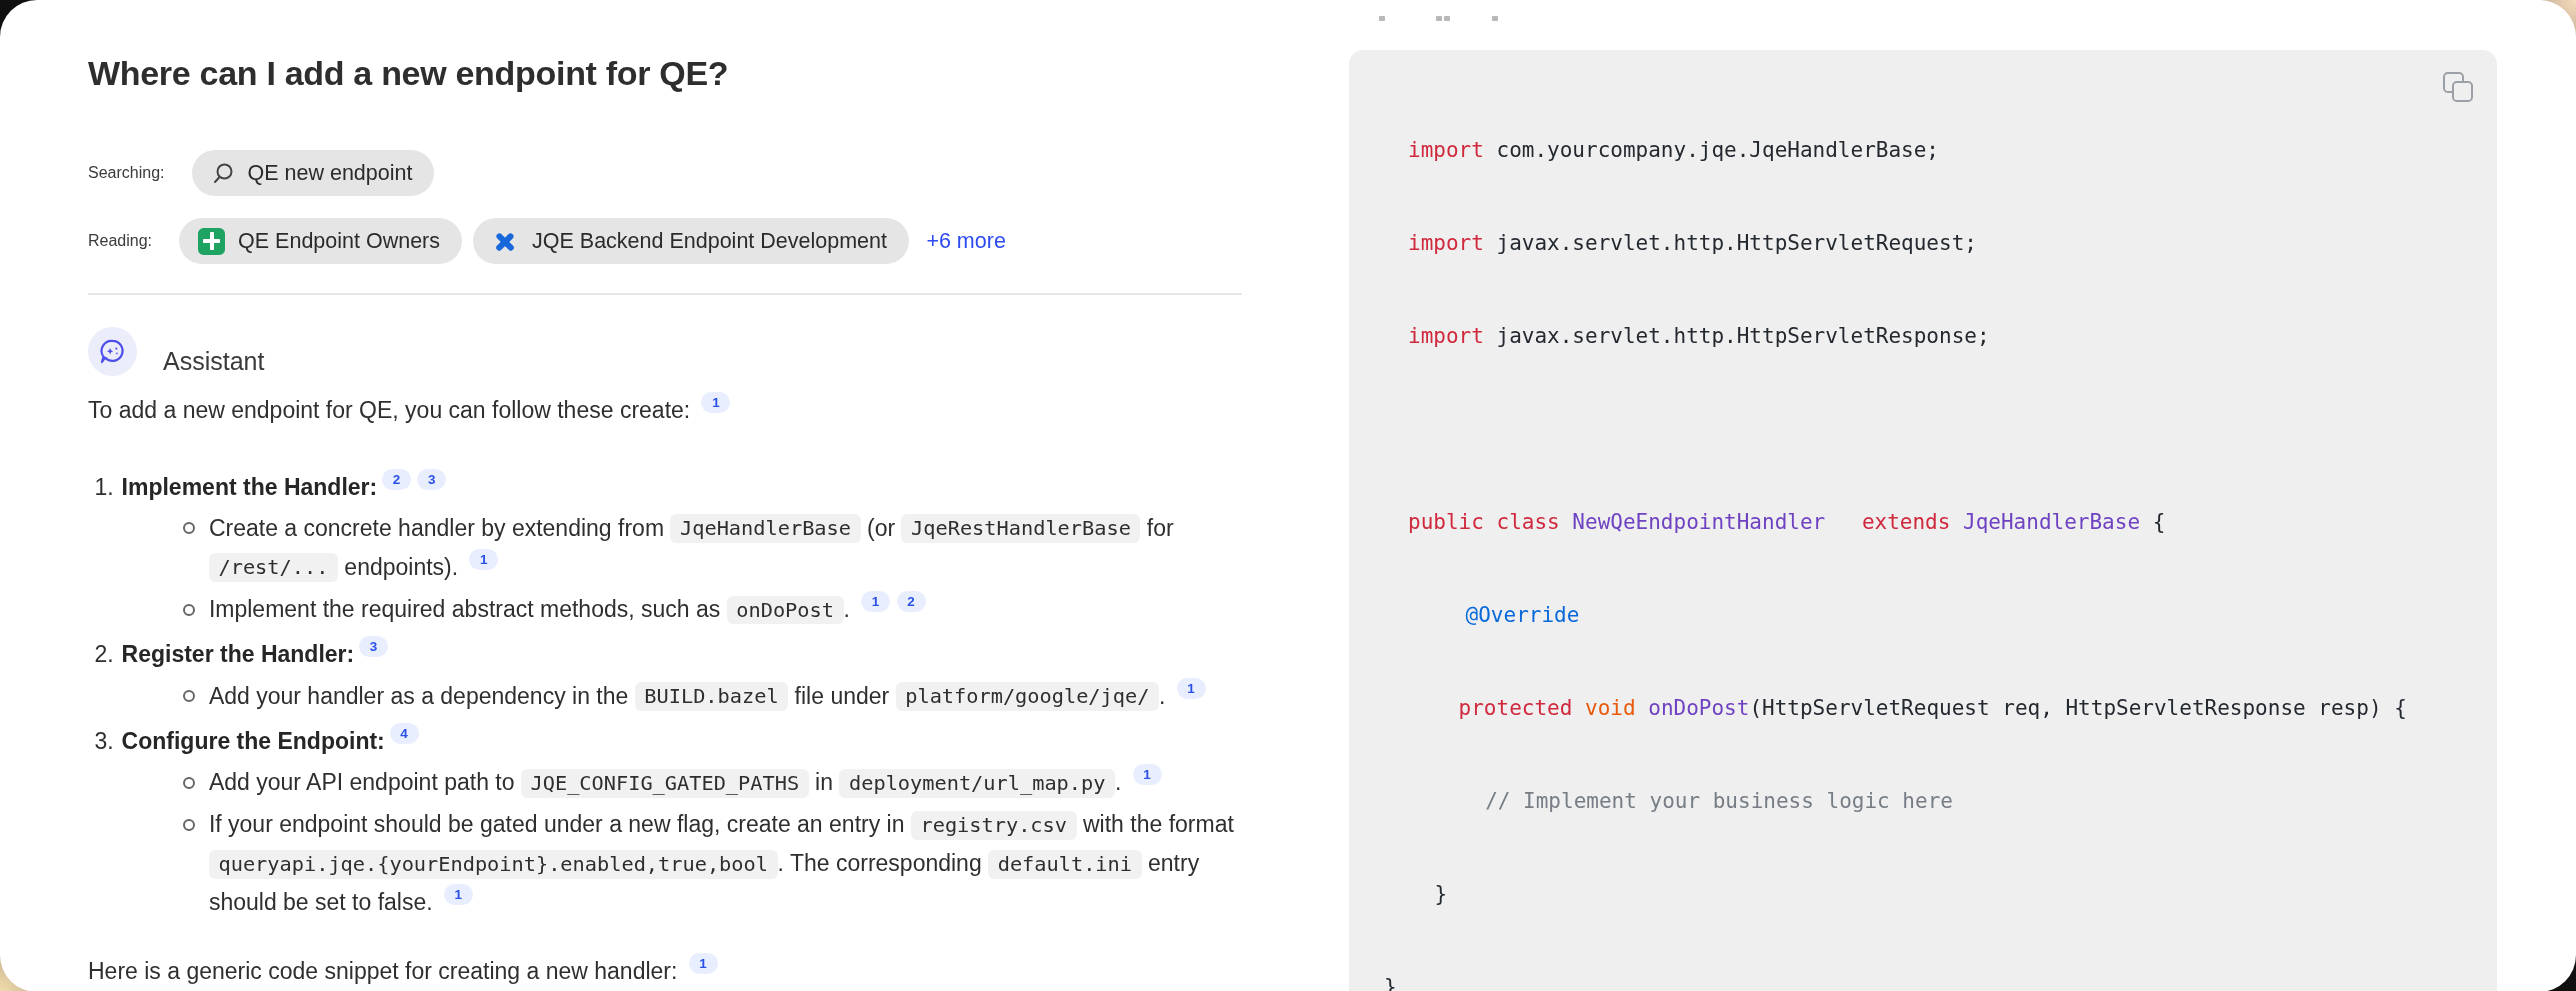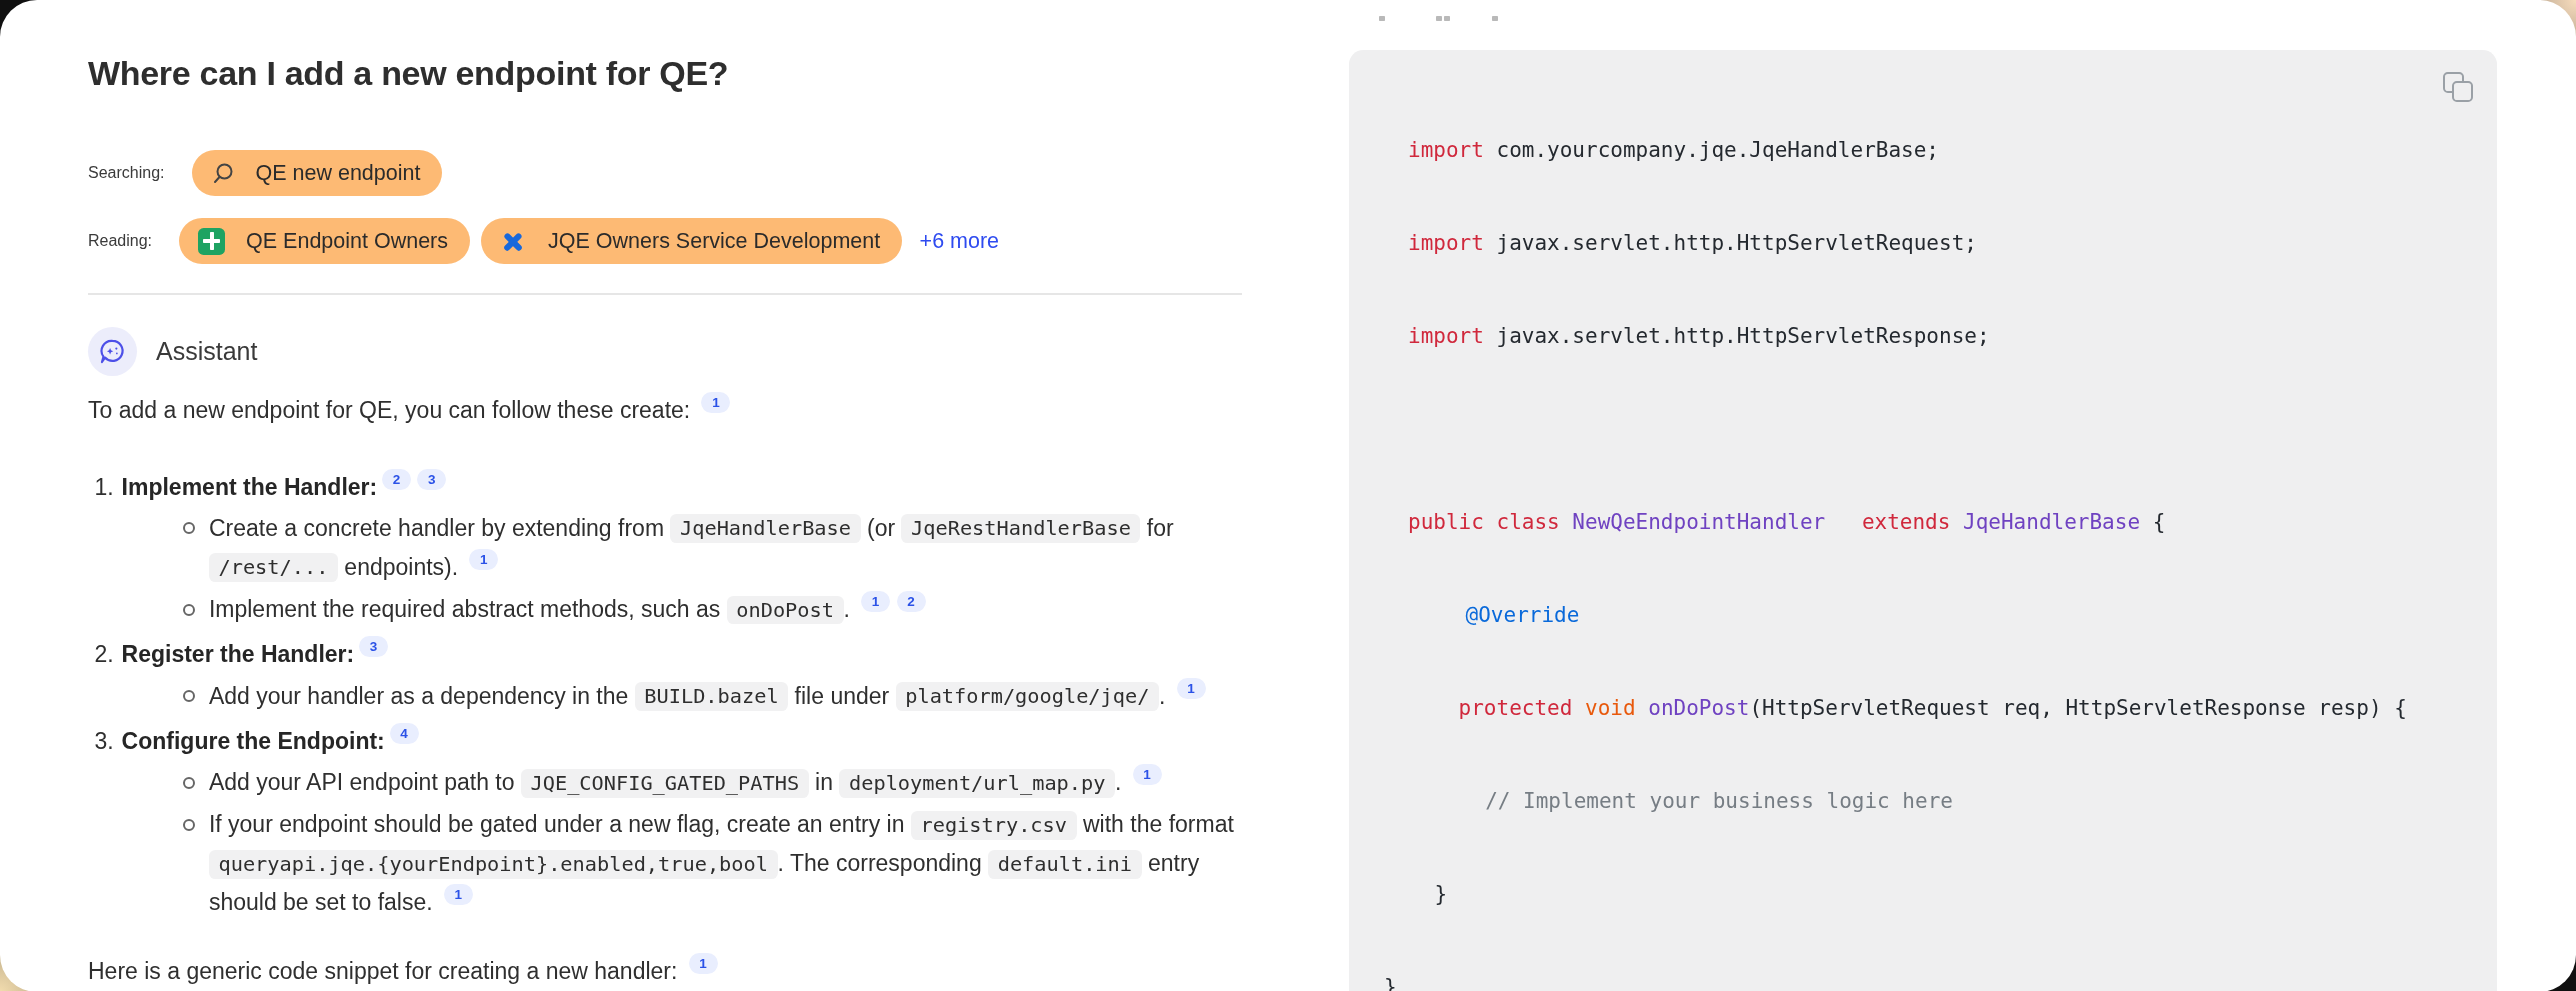--- a/index.html
+++ b/index.html
@@ -23,40 +23,40 @@
   
   h1.title{
     margin:54px 0 0 0; font-size:34px; line-height:1.15; font-weight:700;
     color:#2e2e2e; letter-spacing:-0.3px;
   }
   .meta-row{display:flex; align-items:center; gap:27px;}
   .meta-row.searching{margin-top:57px;}
   .meta-row.reading{margin-top:22px;}
   .meta-label{font-size:16px; color:#3a3a3a;}
   .chip{
-    display:inline-flex; align-items:center; gap:21px;
-    background:#fdba74; border-radius:796px; height:46px; padding:0 22px 0 19px;
+    display:inline-flex; align-items:center; gap:13px;
+    background:#e5e5e5; border-radius:796px; height:46px; padding:0 22px 0 19px;
     font-size:21.5px; color:#2b2b2b; white-space:nowrap;
   }
   .chip .ic{flex:0 0 auto; display:flex; align-items:center; justify-content:center;}
   .chips{display:flex; align-items:center; gap:11px;}
   .more-link{font-size:21.5px; color:#2e4bf0; margin-left:6.4px; cursor:pointer;}
 
   .sheets-ic{width:27px;height:27px;border-radius:5.6px;background:#1ea362;position:relative;}
   .sheets-ic::before{content:"";position:absolute;left:12px;top:4.8px;width:4px;height:17.5px;background:#fff;border-radius:0.8px;}
   .sheets-ic::after{content:"";position:absolute;left:4.8px;top:11px;width:17.5px;height:4px;background:#fff;border-radius:0.8px;}
 
   .conf-ic{width:27px;height:27px;position:relative;}
   .conf-ic i{position:absolute;left:2.4px;top:11px;width:22px;height:6.4px;background:#1868db;border-radius:3.2px;}
   .conf-ic i:first-child{transform:rotate(45deg);}
   .conf-ic i:last-child{transform:rotate(-45deg);}
 
   .divider{margin-top:29px; height:1.6px; background:#e6e6e6; border:none; width:100%;}
 
-  .assistant-row{margin-top:32px; display:flex; align-items:center; gap:19px;}
+  .assistant-row{margin-top:32px; display:flex; align-items:flex-end; gap:26px;}
   .assistant-avatar{width:49px;height:49px;border-radius:50%;background:#ecedfb;display:flex;align-items:center;justify-content:center;}
   .assistant-name{font-size:25px;color:#3a3a3a;font-weight:500;}
 
   .body-text{font-size:23px; color:#2f2f2f; line-height:35px;}
   .intro{margin-top:16px;}
   .outro{margin-top:32px;}
 
   .steps{margin-top:40px;}
   .step{margin-left:6.4px; margin-top:6.4px;}
   .step-header{font-size:23px; line-height:38px; color:#2f2f2f;}
@@ -138,21 +138,21 @@
       <span class="chips">
         <span class="chip">
           <span class="ic sheets-ic"></span>
           <span>QE Endpoint Owners</span>
         </span>
         <span class="chip">
           <span class="ic conf-ic">
               <i></i>
               <i></i>
             </span>
-          <span>JQE Owners Service Development</span>
+          <span>JQE Backend Endpoint Development</span>
         </span>
         <span class="more-link">+6 more</span>
       </span>
     </div>
 
     <hr class="divider">
 
     <div class="assistant-row">
       <span class="assistant-avatar">
         <svg width="29" height="29" viewBox="0 0 24 24" fill="none" stroke="#4d50e8" stroke-width="1.8" stroke-linecap="round" stroke-linejoin="round">

